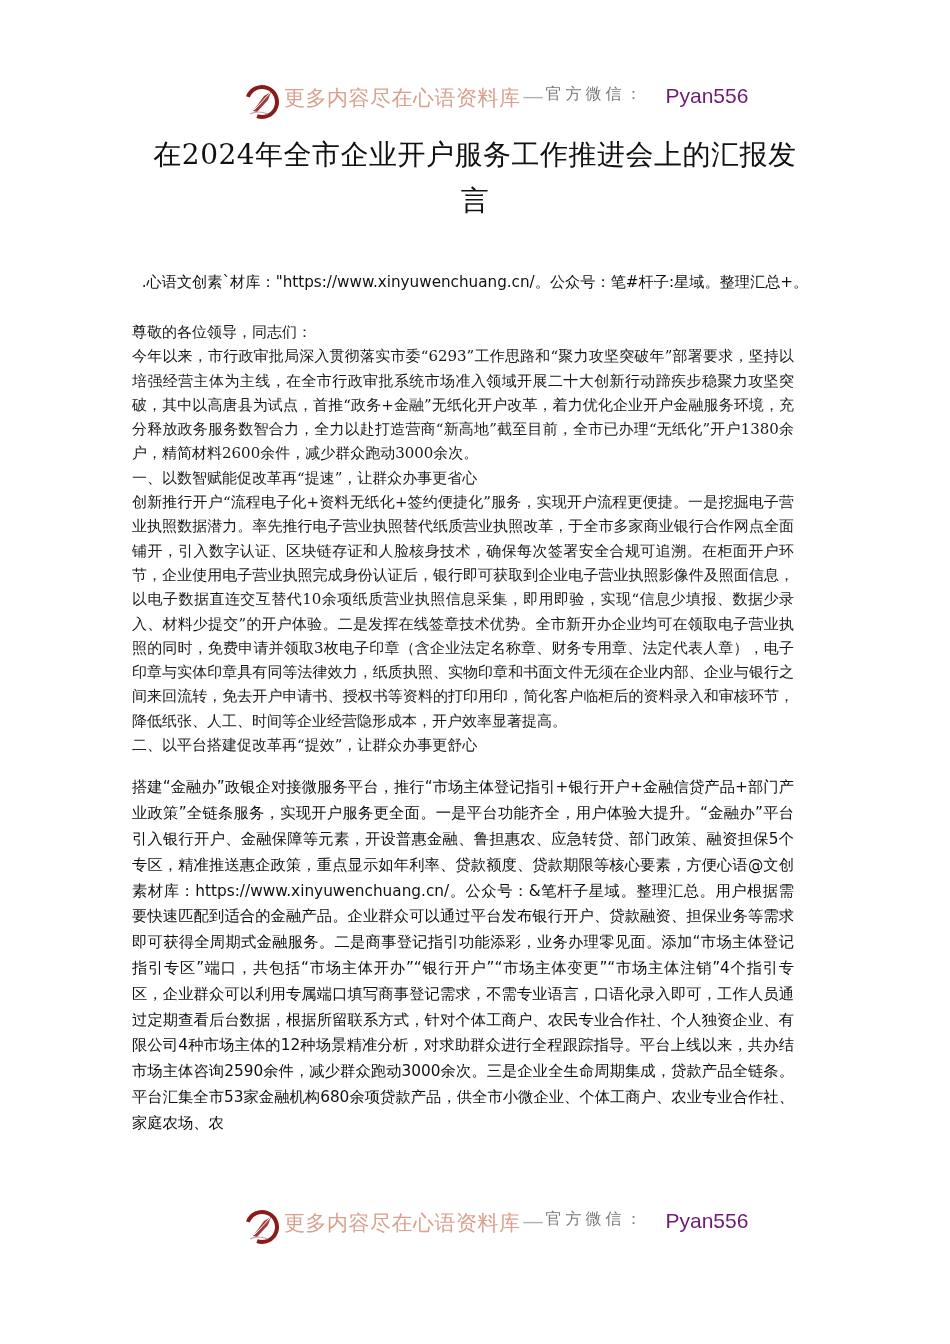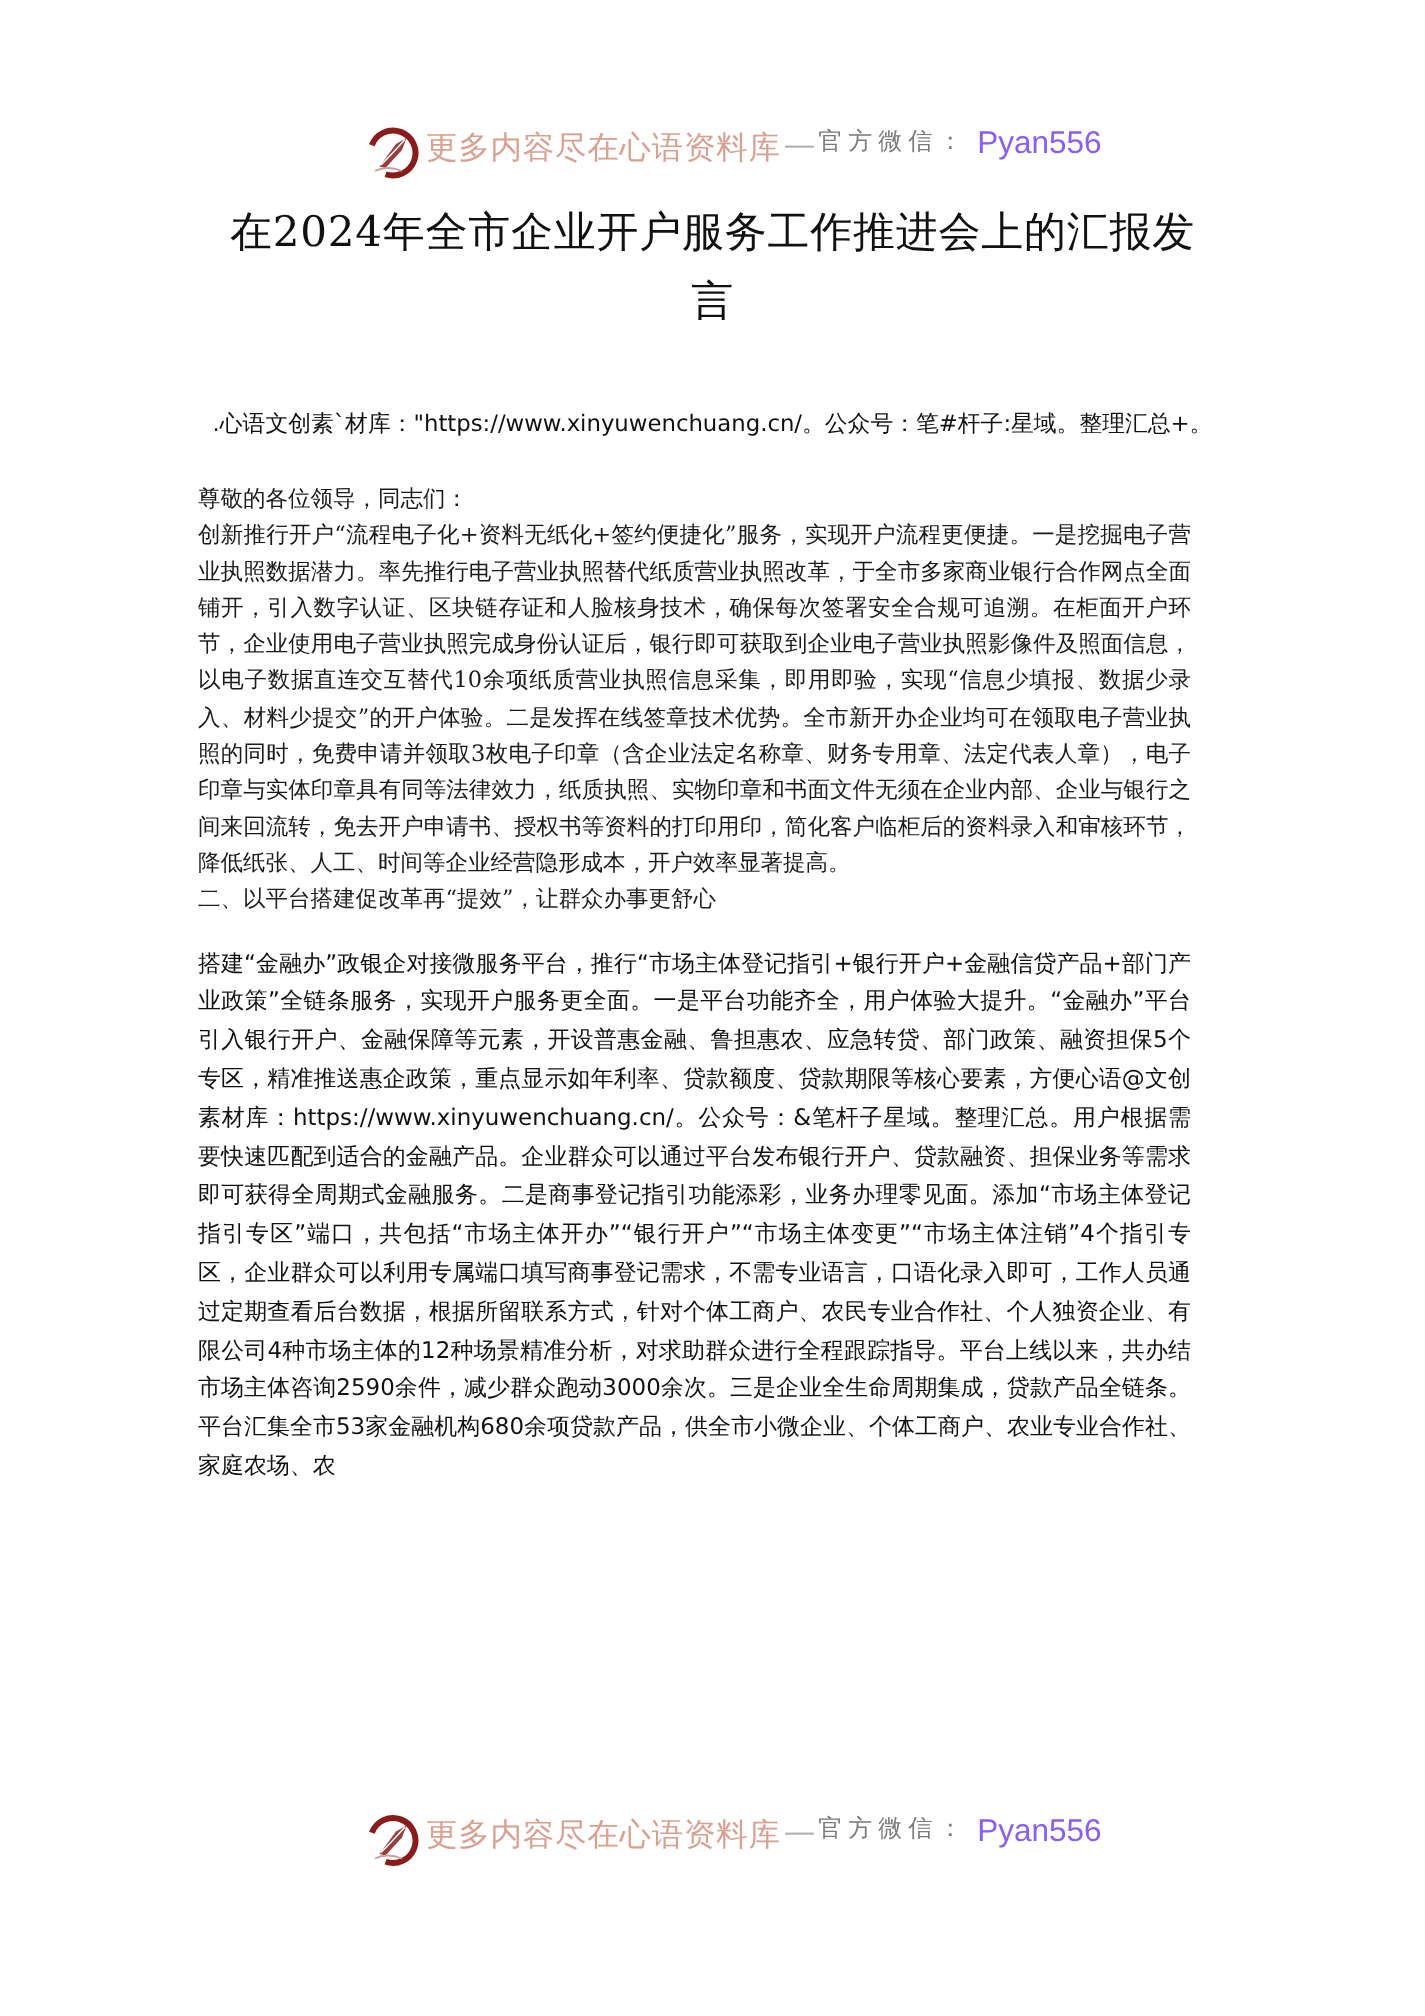--- a/index.html
+++ b/index.html
@@ -44,22 +44,22 @@
     }
     .banner .wechat-label {
       font-family: "DejaVu Serif", "Liberation Serif", serif;
       font-size: 16px;
       color: #7a7a7a;
       letter-spacing: 4px;
     }
     .banner .wechat-id {
       font-family: "Liberation Sans", "DejaVu Sans", sans-serif;
       font-size: 21px;
-      color: #8b5cf6;
-      margin-left: 6px;
+      color: #701a75;
+      margin-left: 20px;
     }
     .title {
       position: absolute;
       left: 140px;
       top: 132px;
       width: 670px;
       text-align: center;
       font-family: "DejaVu Serif", "Liberation Serif", serif;
       font-size: 28px;
       line-height: 46px;
@@ -118,20 +118,22 @@
   <span class="wechat-label">官方微信：</span>
   <span class="wechat-id">Pyan556</span>
 </div>
 
 <div class="title">在2024年全市企业开户服务工作推进会上的汇报发言</div>
 
 <div class="source-note">.心语文创素`材库："https://www.xinyuwenchuang.cn/。公众号：笔#杆子:星域。整理汇总+。</div>
 
 <div class="body-text">
   <p>尊敬的各位领导，同志们：</p>
+  <p>今年以来，市行政审批局深入贯彻落实市委“6293”工作思路和“聚力攻坚突破年”部署要求，坚持以培强经营主体为主线，在全市行政审批系统市场准入领域开展二十大创新行动蹄疾步稳聚力攻坚突破，其中以高唐县为试点，首推“政务+金融”无纸化开户改革，着力优化企业开户金融服务环境，充分释放政务服务数智合力，全力以赴打造营商“新高地”截至目前，全市已办理“无纸化”开户1380余户，精简材料2600余件，减少群众跑动3000余次。</p>
+  <p class="heading">一、以数智赋能促改革再“提速”，让群众办事更省心</p>
   <p>创新推行开户“流程电子化+资料无纸化+签约便捷化”服务，实现开户流程更便捷。一是挖掘电子营业执照数据潜力。率先推行电子营业执照替代纸质营业执照改革，于全市多家商业银行合作网点全面铺开，引入数字认证、区块链存证和人脸核身技术，确保每次签署安全合规可追溯。在柜面开户环节，企业使用电子营业执照完成身份认证后，银行即可获取到企业电子营业执照影像件及照面信息，以电子数据直连交互替代10余项纸质营业执照信息采集，即用即验，实现“信息少填报、数据少录入、材料少提交”的开户体验。二是发挥在线签章技术优势。全市新开办企业均可在领取电子营业执照的同时，免费申请并领取3枚电子印章（含企业法定名称章、财务专用章、法定代表人章），电子印章与实体印章具有同等法律效力，纸质执照、实物印章和书面文件无须在企业内部、企业与银行之间来回流转，免去开户申请书、授权书等资料的打印用印，简化客户临柜后的资料录入和审核环节，降低纸张、人工、时间等企业经营隐形成本，开户效率显著提高。</p>
   <p class="heading">二、以平台搭建促改革再“提效”，让群众办事更舒心</p>
   <p class="sans">搭建“金融办”政银企对接微服务平台，推行“市场主体登记指引+银行开户+金融信贷产品+部门产业政策”全链条服务，实现开户服务更全面。一是平台功能齐全，用户体验大提升。“金融办”平台引入银行开户、金融保障等元素，开设普惠金融、鲁担惠农、应急转贷、部门政策、融资担保5个专区，精准推送惠企政策，重点显示如年利率、贷款额度、贷款期限等核心要素，方便心语@文创素材库：https://www.xinyuwenchuang.cn/。公众号：&amp;笔杆子星域。整理汇总。用户根据需要快速匹配到适合的金融产品。企业群众可以通过平台发布银行开户、贷款融资、担保业务等需求即可获得全周期式金融服务。二是商事登记指引功能添彩，业务办理零见面。添加“市场主体登记指引专区”端口，共包括“市场主体开办”“银行开户”“市场主体变更”“市场主体注销”4个指引专区，企业群众可以利用专属端口填写商事登记需求，不需专业语言，口语化录入即可，工作人员通过定期查看后台数据，根据所留联系方式，针对个体工商户、农民专业合作社、个人独资企业、有限公司4种市场主体的12种场景精准分析，对求助群众进行全程跟踪指导。平台上线以来，共办结市场主体咨询2590余件，减少群众跑动3000余次。三是企业全生命周期集成，贷款产品全链条。平台汇集全市53家金融机构680余项贷款产品，供全市小微企业、个体工商户、农业专业合作社、家庭农场、农</p>
 </div>
 
 <div class="banner bottom">
   <svg class="logo" viewBox="0 0 36 36">
     <circle cx="18" cy="18" r="15" fill="none" stroke="#8b1a1a" stroke-width="4" stroke-dasharray="70 25" transform="rotate(200 18 18)"></circle>
     <path d="M9 27 L20 12 L27 8 L24 16 L13 28 Z" fill="#8b1a1a" opacity="0.85"></path>
     <path d="M10 26 Q18 18 26 9" stroke="#ffffff" stroke-width="1" fill="none"></path>

